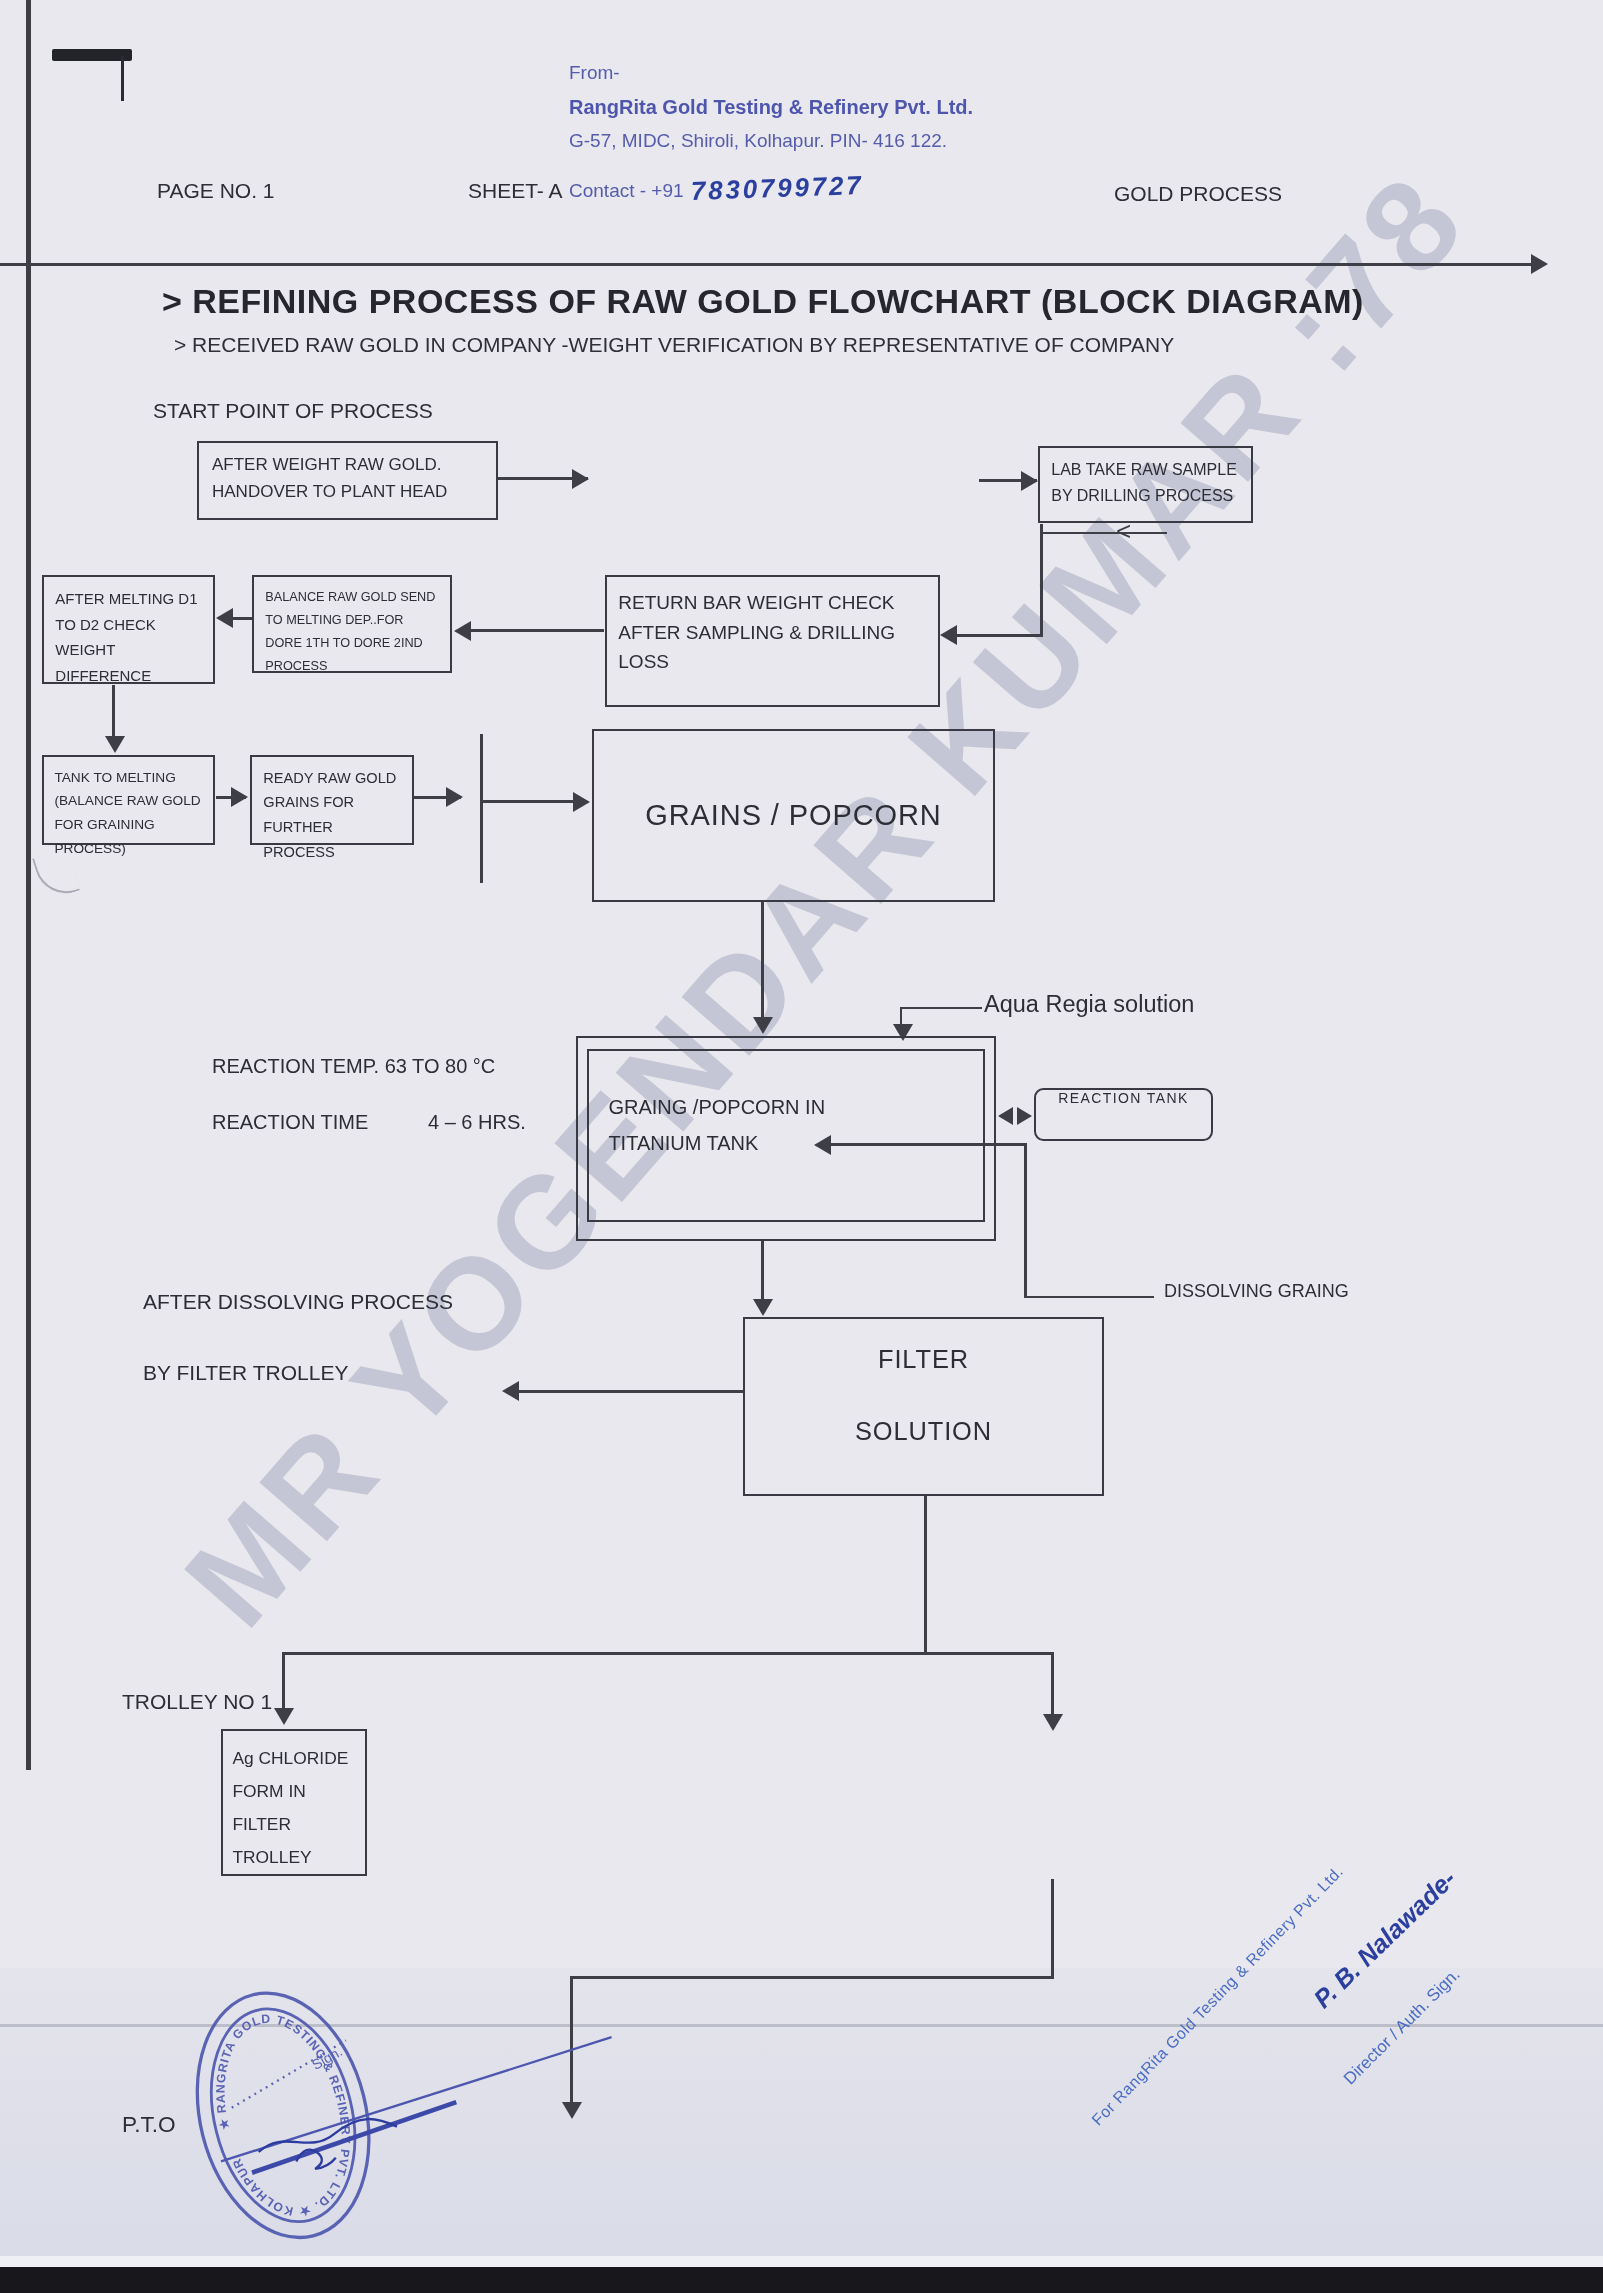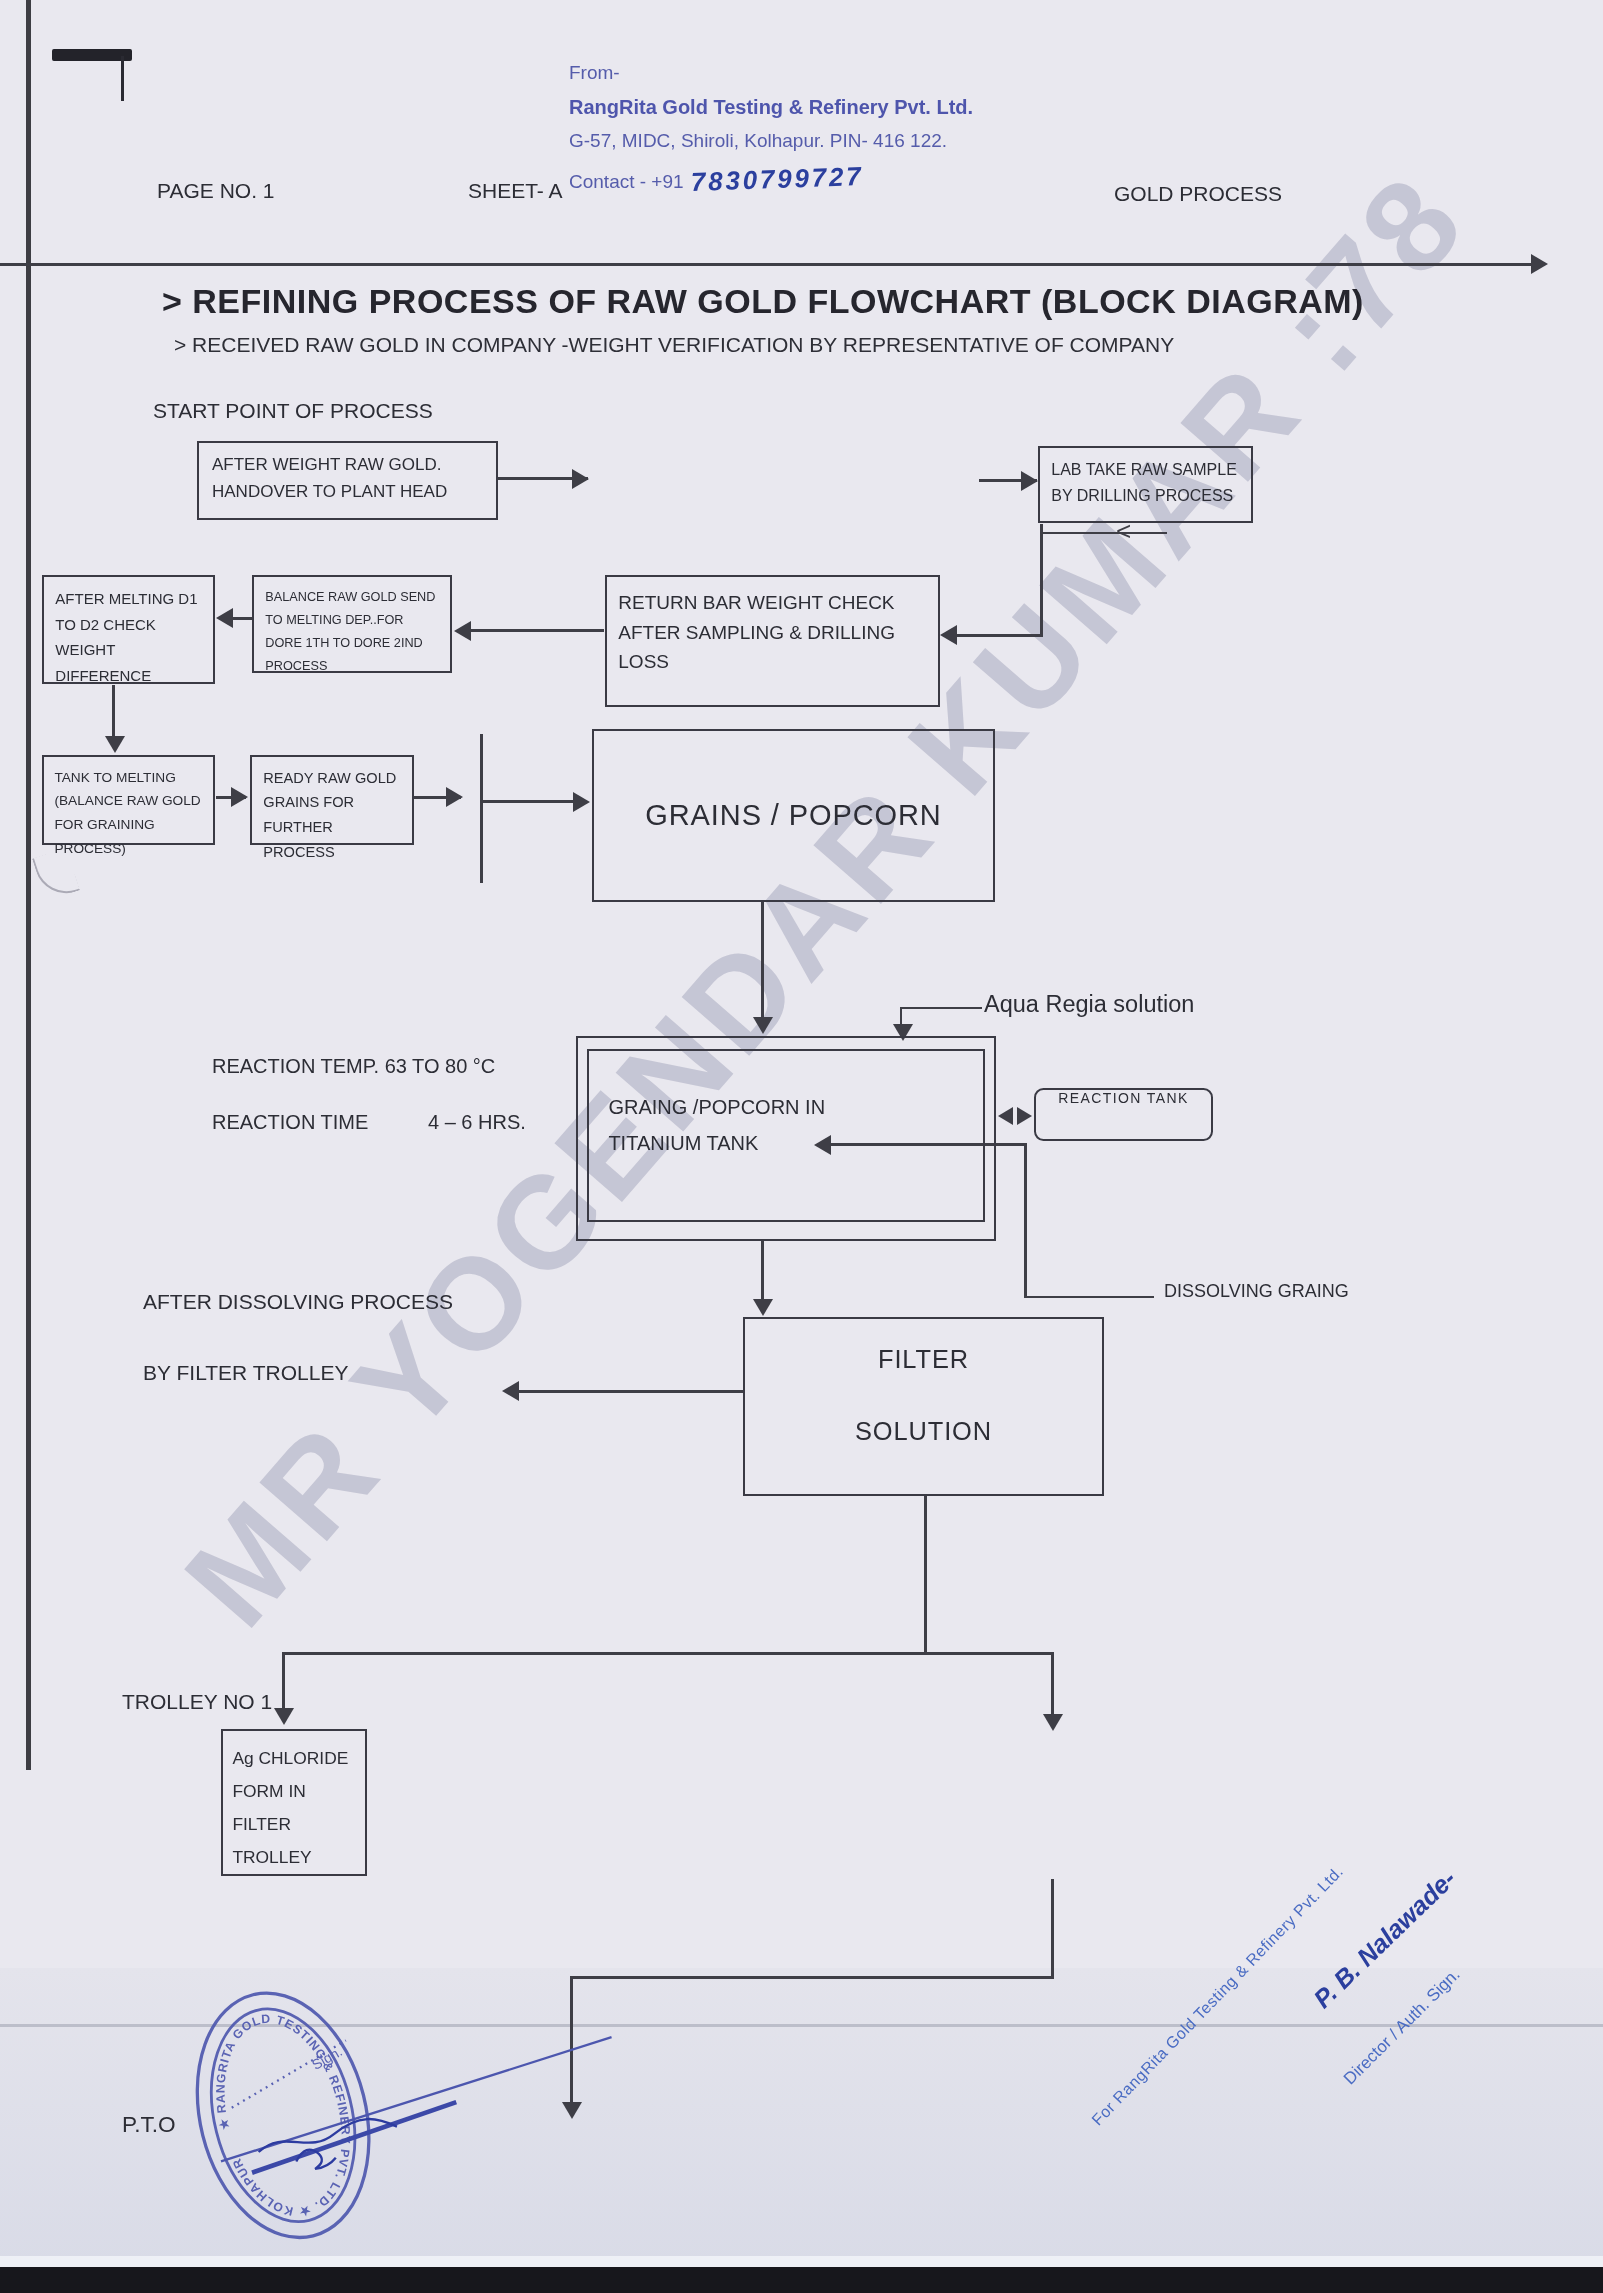--- a/index.html
+++ b/index.html
@@ -54,21 +54,21 @@
   <div class="left-edge"></div>
   <div class="artifact-bar"></div>
   <div class="artifact-line"></div>
   <div class="squiggle"></div>
 
   <div class="watermark">MR YOGENDAR KUMAR :78</div>
 
   <div class="stamp-block">
     <div>From-</div>
     <div class="co">RangRita Gold Testing &amp; Refinery Pvt. Ltd.</div>
-    <div style="margin-bottom:4px">G-57, MIDC, Shiroli, Kolhapur. PIN- 416 122.</div>
+    <div style="margin-bottom:13px">G-57, MIDC, Shiroli, Kolhapur. PIN- 416 122.</div>
     <div>
       <span>Contact - +91</span><span class="phone hand">7830799727</span>
     </div>
   </div>
 
   <div class="lbl hdr" style="left:157px;top:179px">PAGE NO. 1</div>
   <div class="lbl hdr" style="left:468px;top:179px">SHEET- A</div>
   <div class="lbl hdr" style="left:1114px;top:182px">GOLD PROCESS</div>
 
   <div class="ln" style="left:0;top:263px;width:1535px;height:2.8px"></div>

